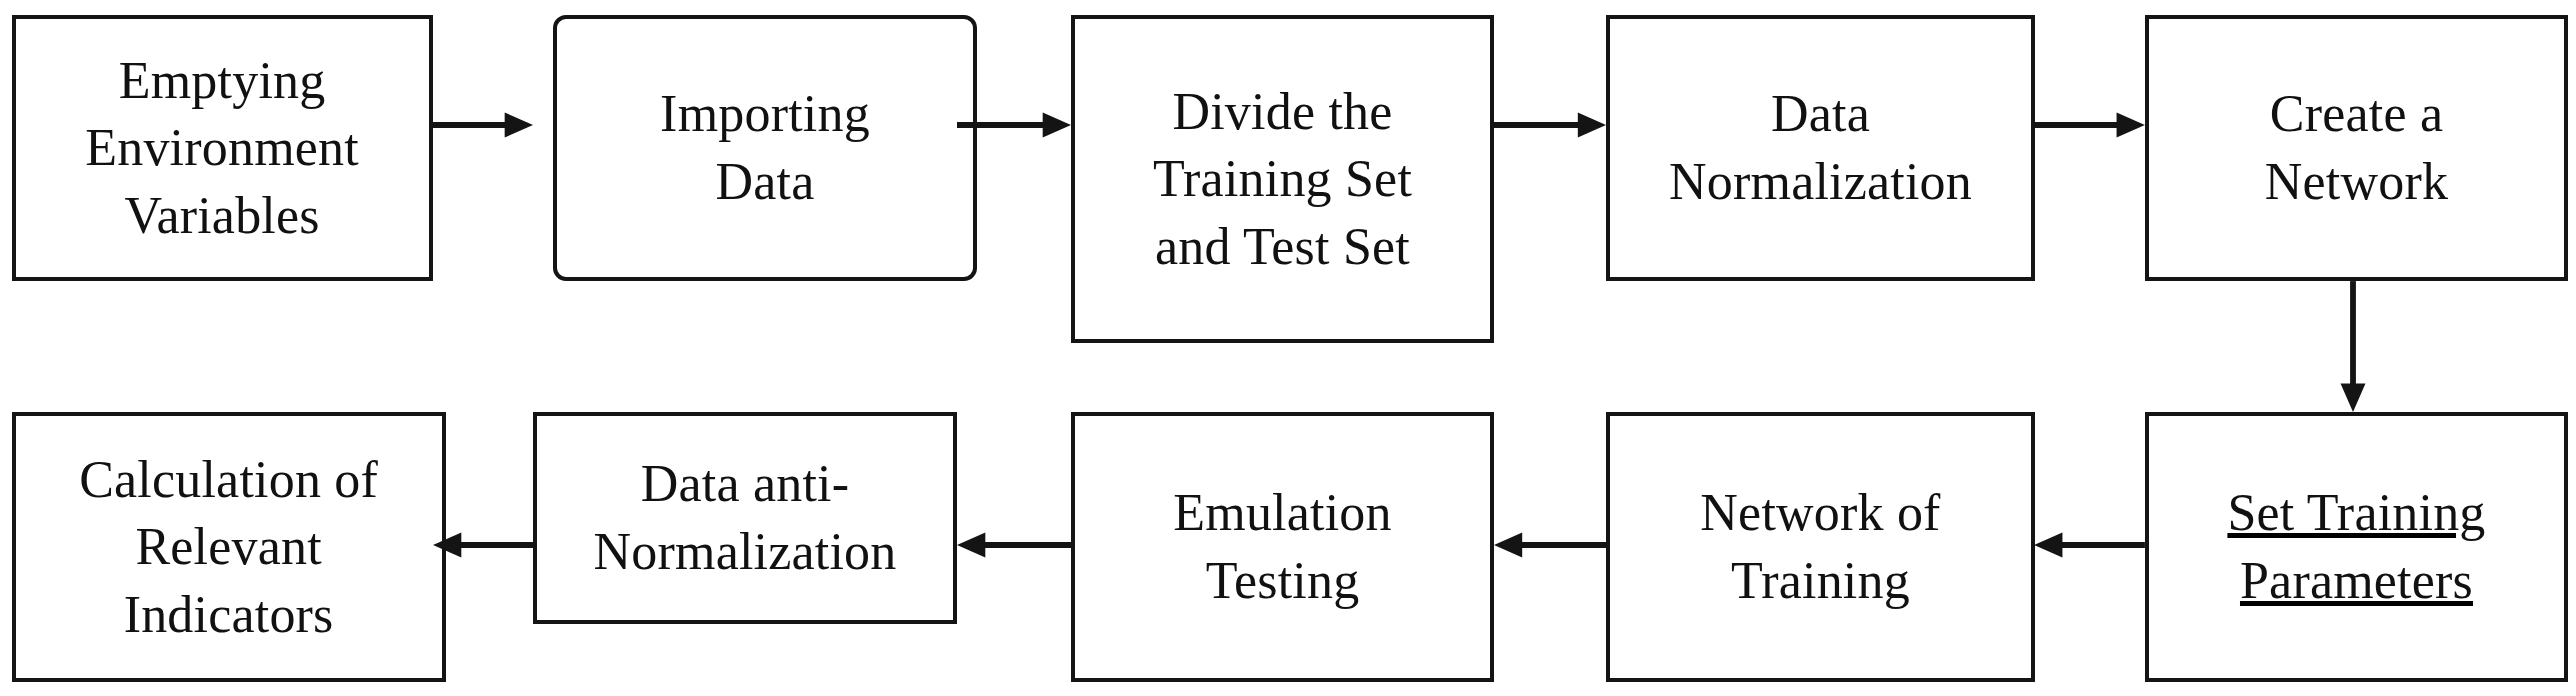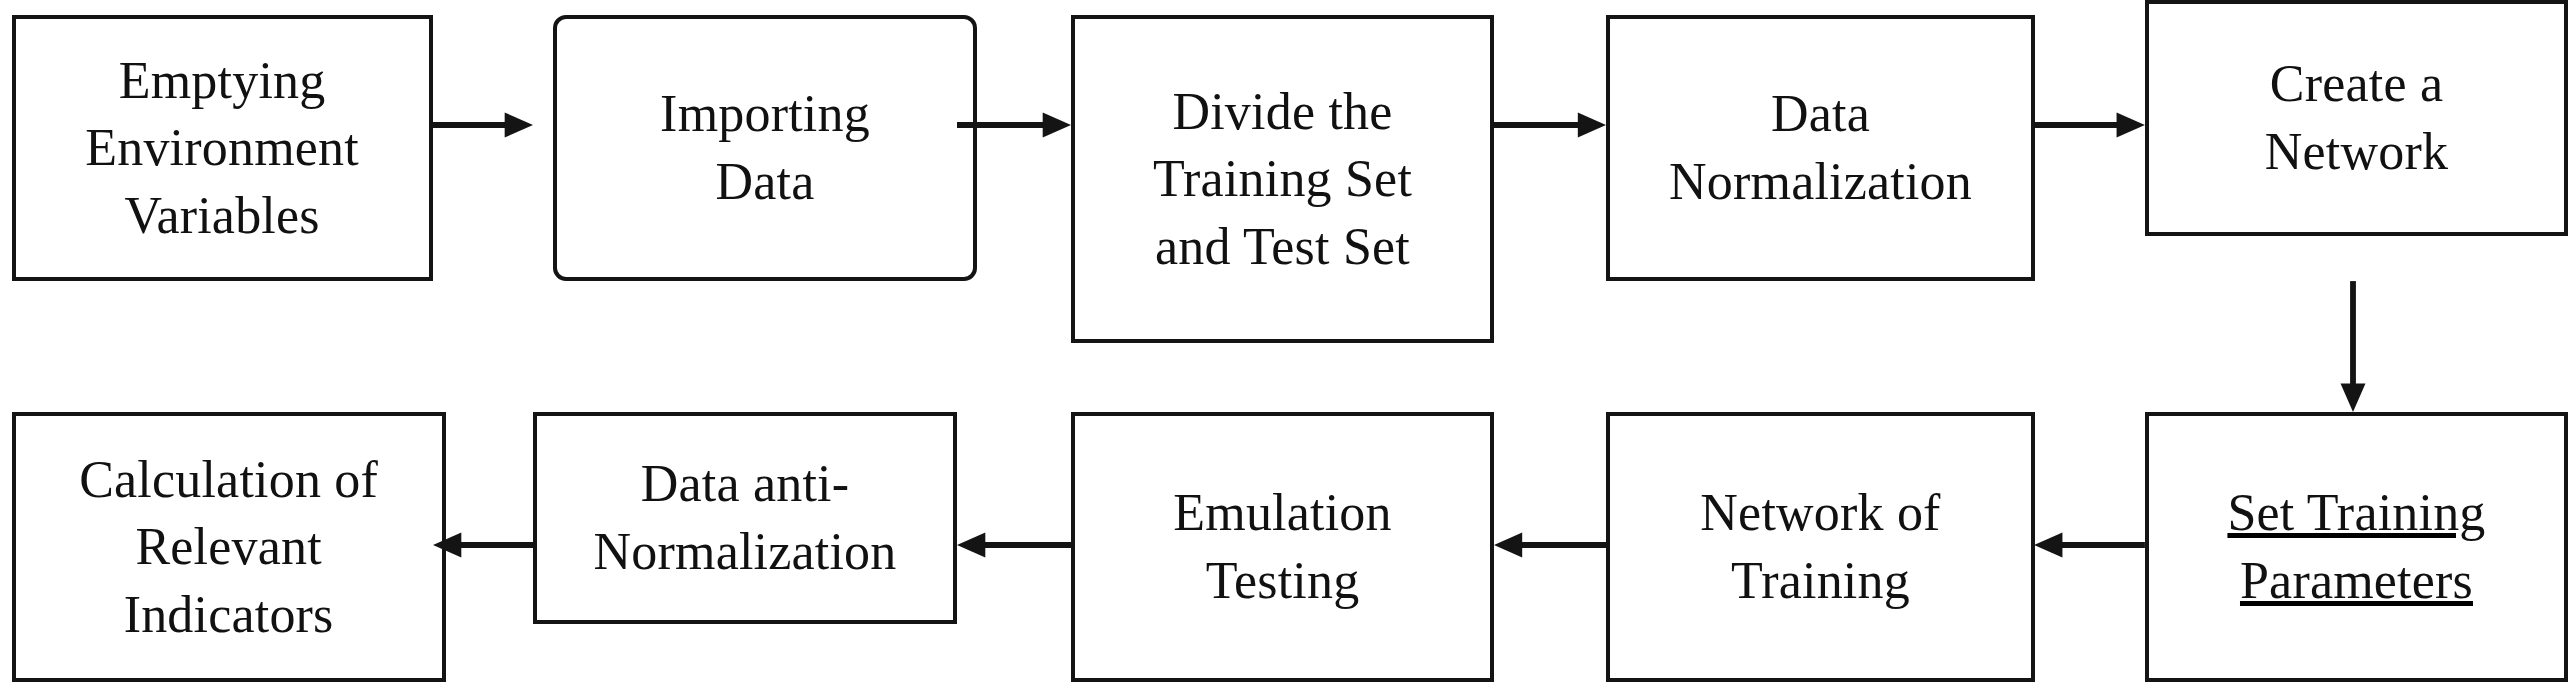--- a/index.html
+++ b/index.html
@@ -57,21 +57,21 @@
     </div>
     <div class="node" style="left: 1071px; top: 15px; width: 423px; height: 328px; border-color: rgb(20, 20, 20);">
       <div class="node-label">Divide the
 Training Set
 and Test Set</div>
     </div>
     <div class="node" style="left: 1606px; top: 15px; width: 429px; height: 266px; border-color: rgb(20, 20, 20);">
       <div class="node-label">Data
 Normalization</div>
     </div>
-    <div class="node" style="left: 2145px; top: 0; width: 423px; height: 236px; border-color: rgb(20, 20, 20); font-family: Liberation Serif, serif;">
+    <div class="node" style="left: 2145px; top: 15px; width: 423px; height: 266px; border-color: rgb(20, 20, 20); font-family: Liberation Serif, serif;">
       <div class="node-label">Create a
 Network</div>
     </div>
     <div class="node" style="left: 2145px; top: 412px; width: 423px; height: 270px; border-color: rgb(20, 20, 20); text-decoration: underline;">
       <div class="node-label">Set Training
 Parameters</div>
     </div>
     <div class="node" style="left: 1606px; top: 412px; width: 429px; height: 270px; border-color: rgb(20, 20, 20);">
       <div class="node-label">Network of
 Training</div>

